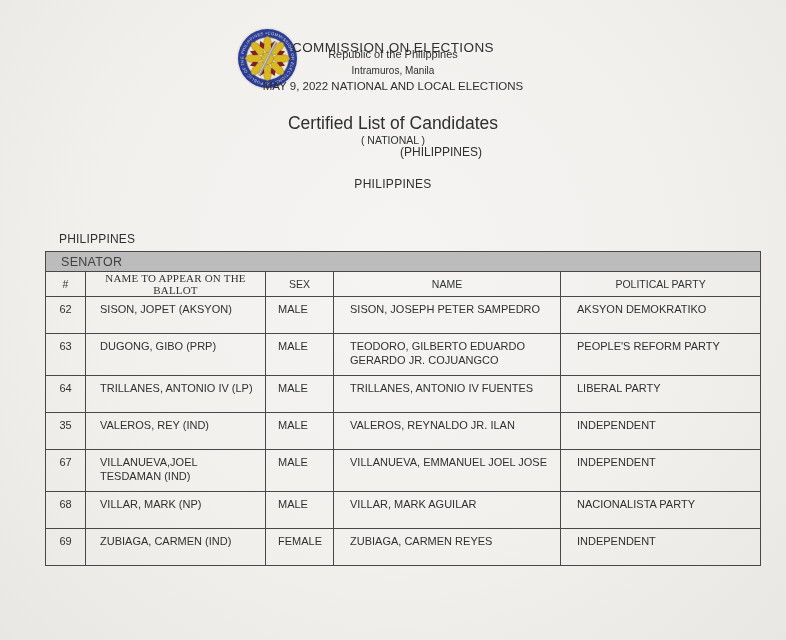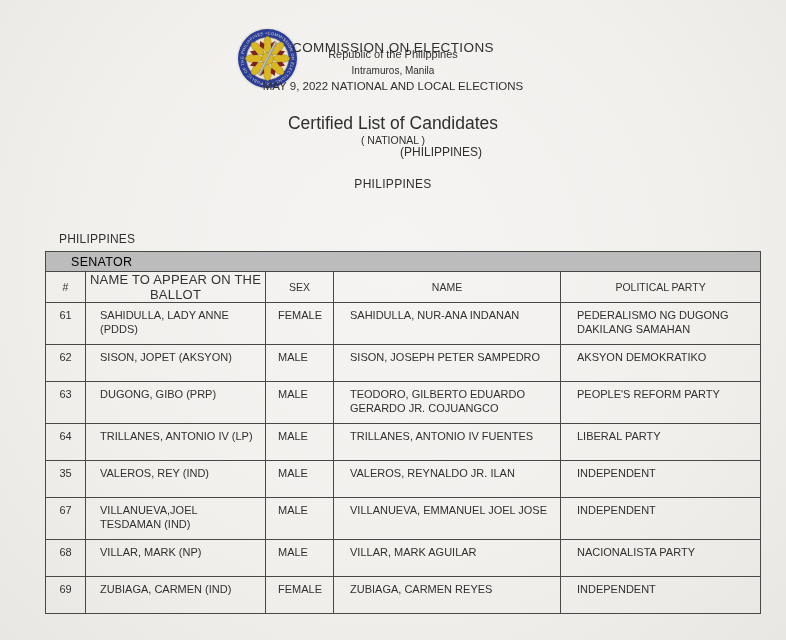--- a/index.html
+++ b/index.html
@@ -24,28 +24,28 @@
   .l-scope2     { top:145px; font-size:12px;margin-left:48px; }
   .l-region     { top:177px; font-size:12px; letter-spacing:0.3px; }
   .seal { position:absolute; left:236px; top:27px; width:63px; height:63px; }
   .tbl-label { position:absolute; left:59px; top:232px; font-size:12px; letter-spacing:0.2px; }
   table.cand {
     position:absolute; left:45px; top:251px; width:715px;
     border-collapse:collapse; table-layout:fixed;
   }
   table.cand td, table.cand th { border:1px solid #484848; overflow:hidden; }
   tr.senator-row td {
-    height:18px; background:#bcbcbc; font-size:12.5px; padding:1px 0 0 25px;
-    letter-spacing:0.3px; color:#000000;
+    height:18px; background:#bcbcbc; font-size:12.5px; padding:1px 0 0 15px;
+    letter-spacing:0.3px; color:#404040;
   }
   tr.head-row th {
     height:21px; font-weight:normal; text-align:center; font-size:10.5px; color:#333;
     padding:0;
   }
-  tr.head-row th.small { font-size:13px; letter-spacing:0.2px; }
+  tr.head-row th.small { font-size:11px; letter-spacing:0.2px;font-family:Liberation Serif, serif; }
   tr.data-row td {
     vertical-align:top; font-size:11px; line-height:13.5px; padding-top:6px; color:#303030;
   }
   tr.data-row td { height:29px; }
   tr.data-row.tall td { height:34px; }
   td.num   { text-align:center; }
   td.ballot{ padding-left:14px; padding-right:4px; }
   td.sex   { padding-left:12px; }
   td.cname { padding-left:16px; padding-right:6px; }
   td.party { padding-left:16px; padding-right:8px; }
@@ -151,27 +151,20 @@
         <td colspan="5">SENATOR</td>
       </tr>
       <tr class="head-row">
         <th>#</th>
         <th class="small">NAME TO APPEAR ON THE BALLOT</th>
         <th>SEX</th>
         <th>NAME</th>
         <th>POLITICAL PARTY</th>
       </tr>
 
-      <tr class="data-row tall">
-        <td class="num">61</td>
-        <td class="ballot">SAHIDULLA, LADY ANNE (PDDS)</td>
-        <td class="sex">FEMALE</td>
-        <td class="cname">SAHIDULLA, NUR-ANA INDANAN</td>
-        <td class="party">PEDERALISMO NG DUGONG DAKILANG SAMAHAN</td>
-      </tr>
       <tr class="data-row">
         <td class="num">62</td>
         <td class="ballot">SISON, JOPET (AKSYON)</td>
         <td class="sex">MALE</td>
         <td class="cname">SISON, JOSEPH PETER SAMPEDRO</td>
         <td class="party">AKSYON DEMOKRATIKO</td>
       </tr>
       <tr class="data-row tall">
         <td class="num">63</td>
         <td class="ballot">DUGONG, GIBO (PRP)</td>

